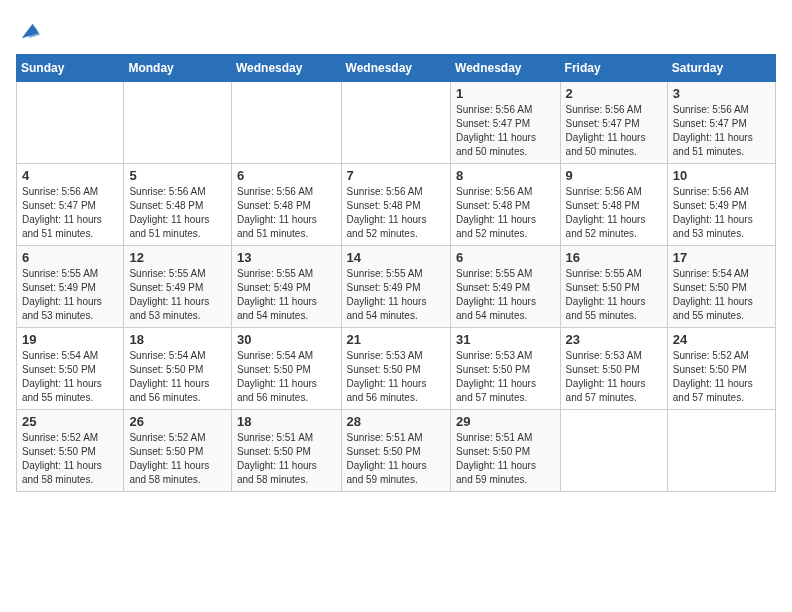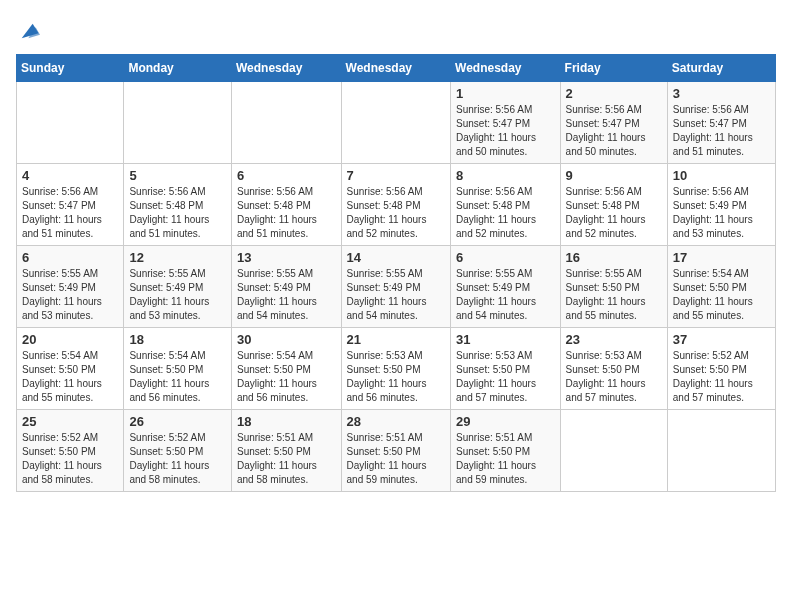--- a/index.html
+++ b/index.html
@@ -151,27 +151,27 @@
       <tr>
         <td><span class="day-number">6</span><span class="day-info">Sunrise: 5:55 AM<br>Sunset: 5:49 PM<br>Daylight: 11 hours and 53 minutes.</span></td>
         <td><span class="day-number">12</span><span class="day-info">Sunrise: 5:55 AM<br>Sunset: 5:49 PM<br>Daylight: 11 hours and 53 minutes.</span></td>
         <td><span class="day-number">13</span><span class="day-info">Sunrise: 5:55 AM<br>Sunset: 5:49 PM<br>Daylight: 11 hours and 54 minutes.</span></td>
         <td><span class="day-number">14</span><span class="day-info">Sunrise: 5:55 AM<br>Sunset: 5:49 PM<br>Daylight: 11 hours and 54 minutes.</span></td>
         <td><span class="day-number">6</span><span class="day-info">Sunrise: 5:55 AM<br>Sunset: 5:49 PM<br>Daylight: 11 hours and 54 minutes.</span></td>
         <td><span class="day-number">16</span><span class="day-info">Sunrise: 5:55 AM<br>Sunset: 5:50 PM<br>Daylight: 11 hours and 55 minutes.</span></td>
         <td><span class="day-number">17</span><span class="day-info">Sunrise: 5:54 AM<br>Sunset: 5:50 PM<br>Daylight: 11 hours and 55 minutes.</span></td>
       </tr>
       <tr>
-        <td><span class="day-number">20</span><span class="day-info">Sunrise: 5:54 AM<br>Sunset: 5:50 PM<br>Daylight: 11 hours and 55 minutes.</span></td>
+        <td><span class="day-number">19</span><span class="day-info">Sunrise: 5:54 AM<br>Sunset: 5:50 PM<br>Daylight: 11 hours and 55 minutes.</span></td>
         <td><span class="day-number">18</span><span class="day-info">Sunrise: 5:54 AM<br>Sunset: 5:50 PM<br>Daylight: 11 hours and 56 minutes.</span></td>
         <td><span class="day-number">30</span><span class="day-info">Sunrise: 5:54 AM<br>Sunset: 5:50 PM<br>Daylight: 11 hours and 56 minutes.</span></td>
         <td><span class="day-number">21</span><span class="day-info">Sunrise: 5:53 AM<br>Sunset: 5:50 PM<br>Daylight: 11 hours and 56 minutes.</span></td>
         <td><span class="day-number">31</span><span class="day-info">Sunrise: 5:53 AM<br>Sunset: 5:50 PM<br>Daylight: 11 hours and 57 minutes.</span></td>
         <td><span class="day-number">23</span><span class="day-info">Sunrise: 5:53 AM<br>Sunset: 5:50 PM<br>Daylight: 11 hours and 57 minutes.</span></td>
-        <td><span class="day-number">37</span><span class="day-info">Sunrise: 5:52 AM<br>Sunset: 5:50 PM<br>Daylight: 11 hours and 57 minutes.</span></td>
+        <td><span class="day-number">24</span><span class="day-info">Sunrise: 5:52 AM<br>Sunset: 5:50 PM<br>Daylight: 11 hours and 57 minutes.</span></td>
       </tr>
       <tr>
         <td><span class="day-number">25</span><span class="day-info">Sunrise: 5:52 AM<br>Sunset: 5:50 PM<br>Daylight: 11 hours and 58 minutes.</span></td>
         <td><span class="day-number">26</span><span class="day-info">Sunrise: 5:52 AM<br>Sunset: 5:50 PM<br>Daylight: 11 hours and 58 minutes.</span></td>
         <td><span class="day-number">18</span><span class="day-info">Sunrise: 5:51 AM<br>Sunset: 5:50 PM<br>Daylight: 11 hours and 58 minutes.</span></td>
         <td><span class="day-number">28</span><span class="day-info">Sunrise: 5:51 AM<br>Sunset: 5:50 PM<br>Daylight: 11 hours and 59 minutes.</span></td>
         <td><span class="day-number">29</span><span class="day-info">Sunrise: 5:51 AM<br>Sunset: 5:50 PM<br>Daylight: 11 hours and 59 minutes.</span></td>
         <td class="empty-cell"></td>
         <td class="empty-cell"></td>
       </tr>

